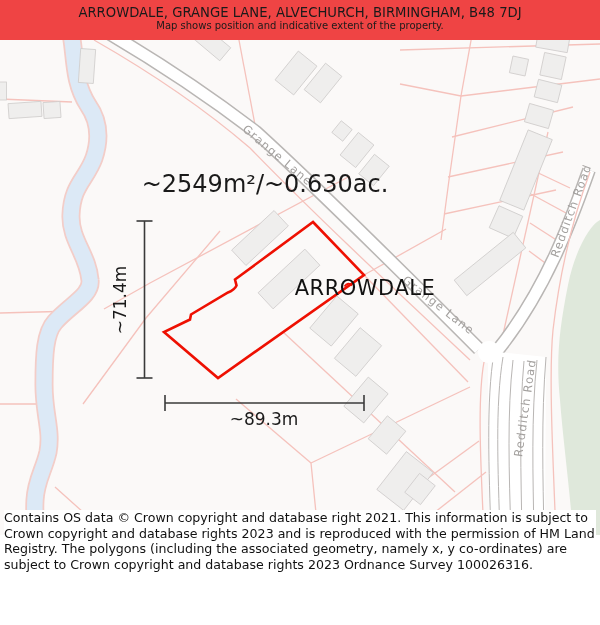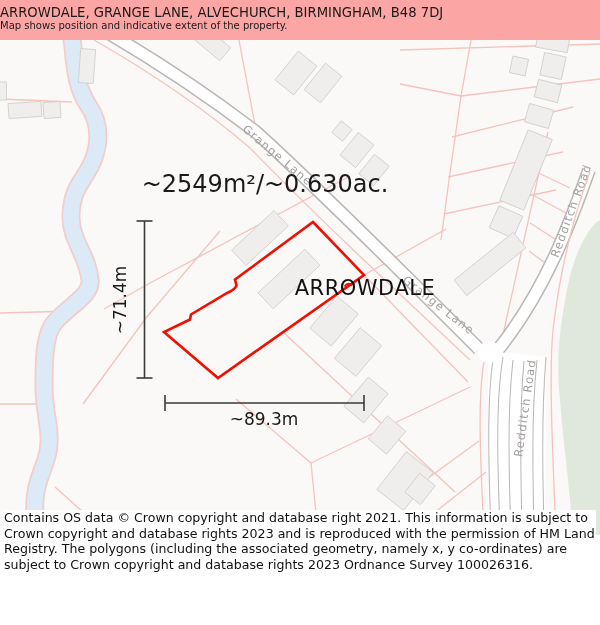--- a/index.html
+++ b/index.html
@@ -1,22 +1,22 @@
 <!DOCTYPE html>
 <html style="--c-property_outline: #ee1002; --c-parcel_line: #f5c2bc; --c-road_casing: #b9b6b4; --c-building_fill: #efeeed; --c-green_area: #dfe8db; --c-water: #dce9f6; --c-water_edge: #f3cdc8; --c-dimension_line: #3a3a3a; --c-road_label: #a3a09e; --c-map_background: #fbf9f8;"><head>
 <meta charset="utf-8">
 <style>
   html,body{margin:0;padding:0;}
   body{
     width:600px;height:625px;position:relative;background:#ffffff;
     font-family:"DejaVu Sans","Liberation Sans",sans-serif;overflow:hidden;
   }
   .header{
-    position:absolute;top:0;left:0;width:600px;height:40px;background:#fca5a5;
-    z-index:5;
+    position:absolute;top:0;left:0;width:600px;height:40px;background:#ef4444;
+    text-align:center;z-index:5;
   }
   .header .title{font-size:13.2px;color:#1a1a1a;padding-top:5px;line-height:1.15;}
   .header .subtitle{font-size:10px;color:#1a1a1a;line-height:1.2;}
   .map-wrap{position:absolute;top:38px;left:0;width:600px;height:497px;}
   svg text{font-family:"DejaVu Sans","Liberation Sans",sans-serif;}
   .road-label{fill:var(--c-road_label,#a3a09e);font-size:11.5px;letter-spacing:1.2px;}
   .parcel{stroke:var(--c-parcel_line,#f5c2bc);stroke-width:1.3;fill:none;}
   .bld{fill:var(--c-building_fill,#efeeed);stroke:#cfcccb;stroke-width:0.8;}
   .casing{stroke:var(--c-road_casing,#b9b6b4);fill:none;}
   .roadfill{stroke:#ffffff;fill:none;}

